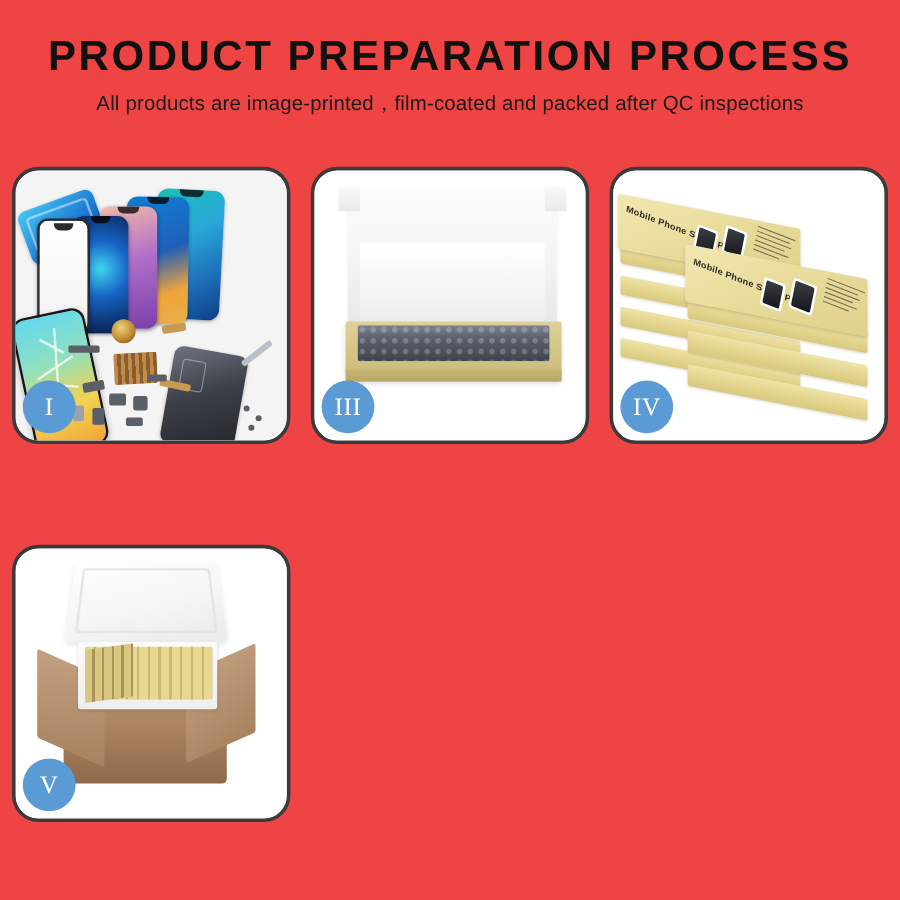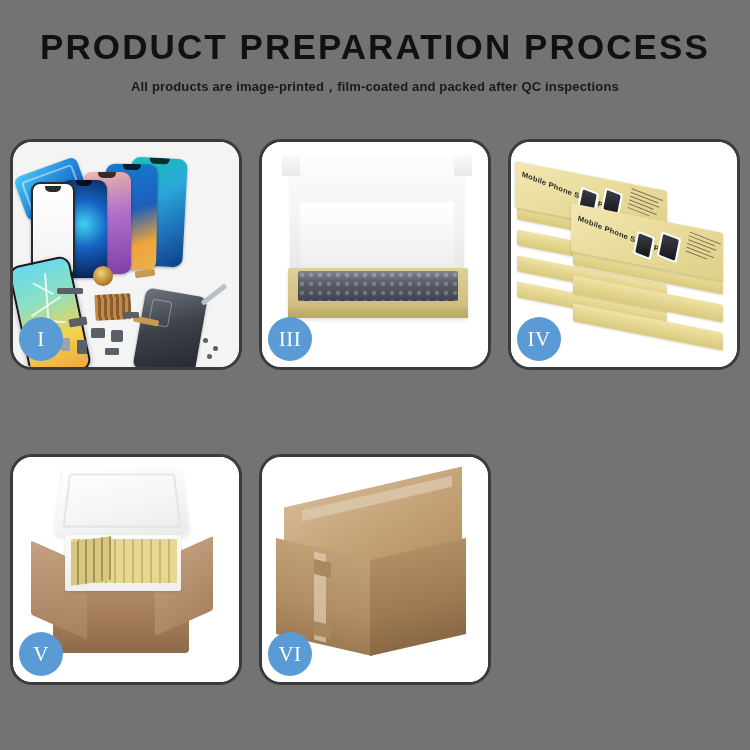--- a/index.html
+++ b/index.html
@@ -11,21 +11,21 @@
     width: 750px;
     height: 750px;
     font-family: "Liberation Sans", sans-serif;
     overflow: hidden;
     position: relative;
   }
   .page {
     width: 750px;
     height: 750px;
     position: relative;
-    background: #737373;
+    background: #ef4444;
     box-sizing: border-box;
   }
 
   
   .header {
     position: absolute;
     left: 0;
     top: 26px;
     width: 750px;
     text-align: center;
@@ -34,22 +34,22 @@
     font-family: "Liberation Sans", sans-serif;
     font-size: 35px;
     font-weight: bold;
     letter-spacing: 2.1px;
     color: #111111;
     line-height: 42px;
     white-space: nowrap;
   }
   .subtitle {
     font-family: "Liberation Sans", sans-serif;
-    font-size: 13px;
-    font-weight: bold;
+    font-size: 17px;
+    font-weight: normal;
     letter-spacing: 0.15px;
     color: #1a1a1a;
     line-height: 22px;
     margin-top: 8px;
     white-space: nowrap;
   }
 
   
   .grid {
     position: absolute;
@@ -443,28 +443,15 @@
           <div class="flap flap-r"></div>
         </div>
 
         <div class="foam-box"></div>
         <div class="yboxes"></div>
         <div class="yboxes2"></div>
       </div>
       <div class="badge">V</div>
     </div>
 
-    <div class="panel">
-      <div class="panel-stage">
-        <div class="p6-bg"></div>
-        <div class="ctn ctn-top"></div>
-        <div class="ctn ctn-front"></div>
-        <div class="ctn ctn-side"></div>
-        <div class="tape tape-top"></div>
-        <div class="tape tape-front"></div>
-        <div class="label-sq"></div>
-        <div class="label-sq2"></div>
-      </div>
-      <div class="badge">VI</div>
-    </div>
 
   </div>
 </div>
 
 </body></html>

